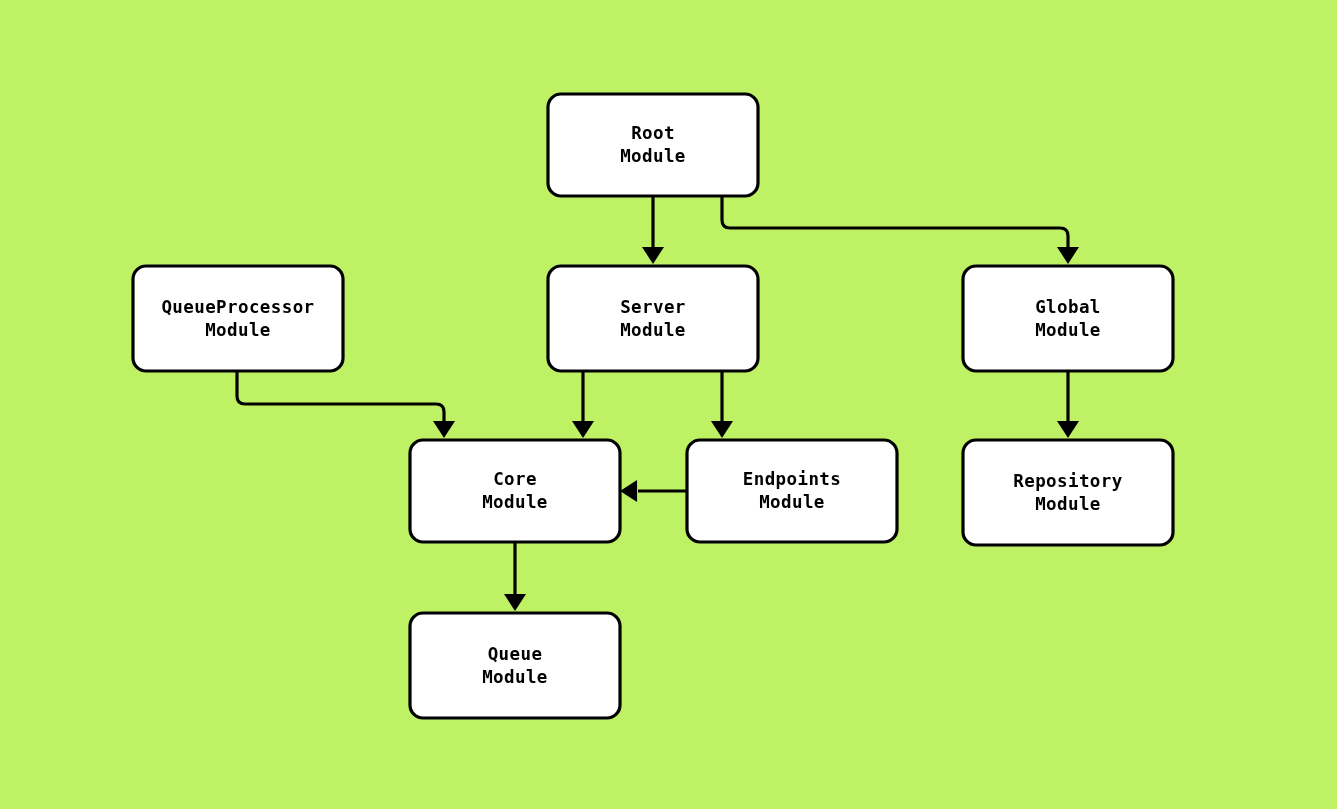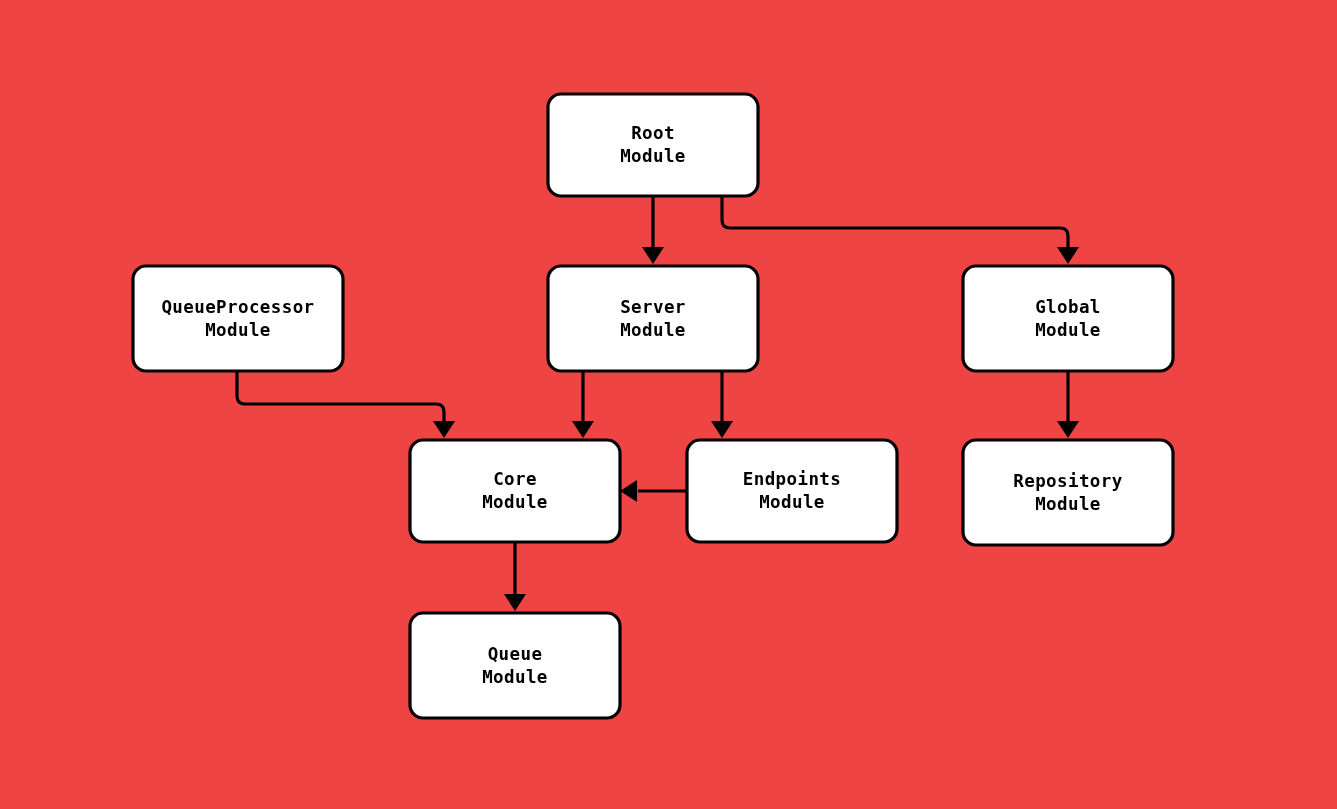--- a/index.html
+++ b/index.html
@@ -11,21 +11,21 @@
   body {
     width: 1337px;
     height: 809px;
     overflow: hidden;
     font-family: "DejaVu Sans Mono", "Liberation Mono", monospace;
   }
   #diagram-root {
     position: relative;
     width: 1337px;
     height: 809px;
-    background: #ef4444;
+    background: #bef264;
   }
   svg#diagram-canvas {
     display: block;
     width: 1337px;
     height: 809px;
   }
   .node-box {
     fill: #ffffff;
     stroke: #000000;
     stroke-width: 3.2;

